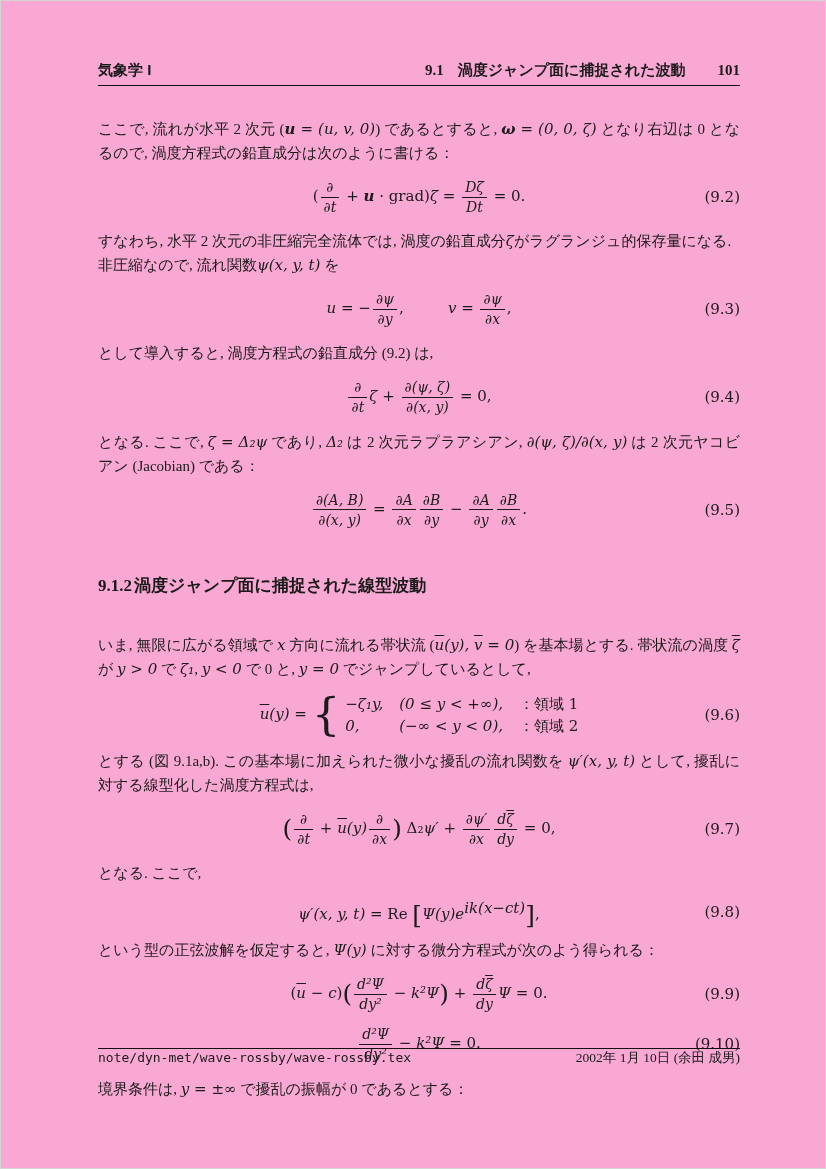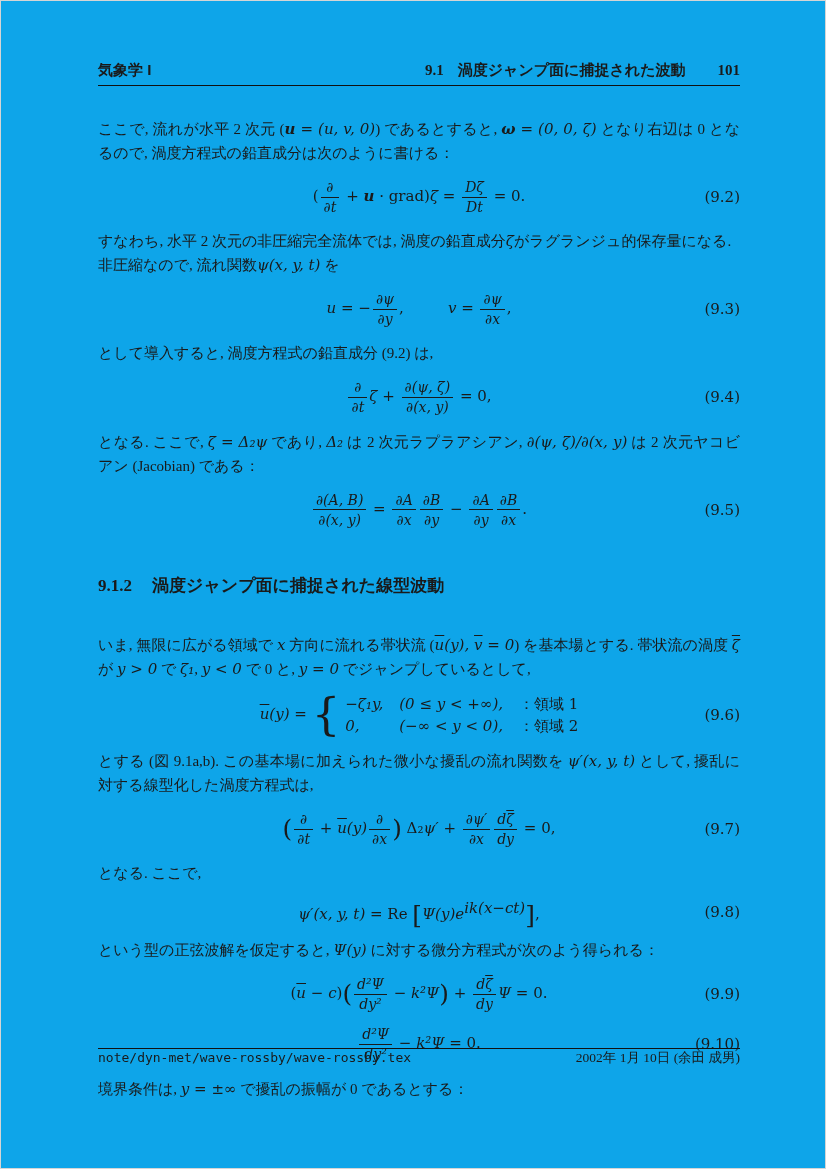--- a/index.html
+++ b/index.html
@@ -1,19 +1,19 @@
 <!DOCTYPE html>
 <html><head>
 <meta charset="utf-8">
 <style>
   html,body{margin:0;padding:0;background:#e8e8e8;}
   .page{
     position:relative;
     width:826px;height:1169px;
-    background:#0ea5e9;
+    background:#f9a8d4;
     border:1px solid #d5d5d5;
     box-sizing:border-box;
     font-family:"Liberation Serif","DejaVu Serif",serif;
     color:#1a1a1a;
     overflow:hidden;
   }
   
   .hdr{
     position:absolute;left:97px;right:85px;top:60px;
     display:flex;justify-content:space-between;align-items:baseline;
@@ -64,21 +64,21 @@
   .cases{
     display:inline-grid;grid-template-columns:max-content max-content max-content;
     column-gap:16px;row-gap:3px;text-align:left;vertical-align:middle;font-size:15px;
   }
   .cases .cell{display:block;}
   
   .sec-head{
     margin:46px 0 36px;font-size:17px;font-weight:bold;
     font-family:"Liberation Sans","DejaVu Sans",sans-serif;
   }
-  .sec-head .sec-no{font-family:"Liberation Serif","DejaVu Serif",serif;margin-right:20px;}
+  .sec-head .sec-no{font-family:"Liberation Serif","DejaVu Serif",serif;margin-right:2px;}
   
   .ftr{
     position:absolute;left:97px;right:85px;top:1047px;
     border-top:1px solid #111;padding-top:0;
     display:flex;justify-content:space-between;align-items:baseline;
   }
   .ftr .path{font-family:"DejaVu Sans Mono","Liberation Mono",monospace;font-size:13px;}
   .ftr .date{font-size:13.5px;}
 </style>
 </head>

